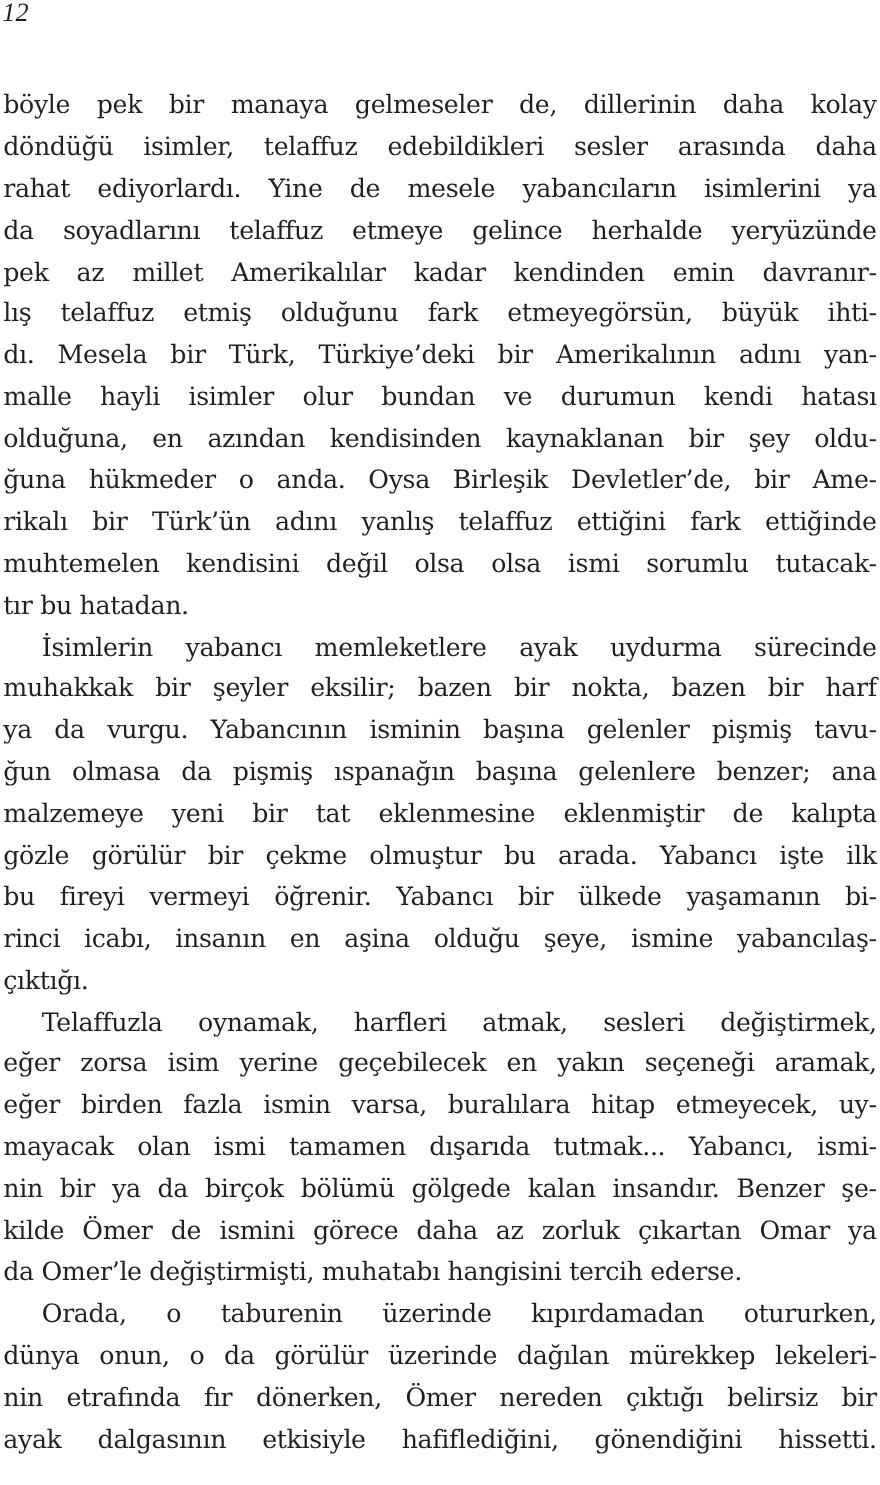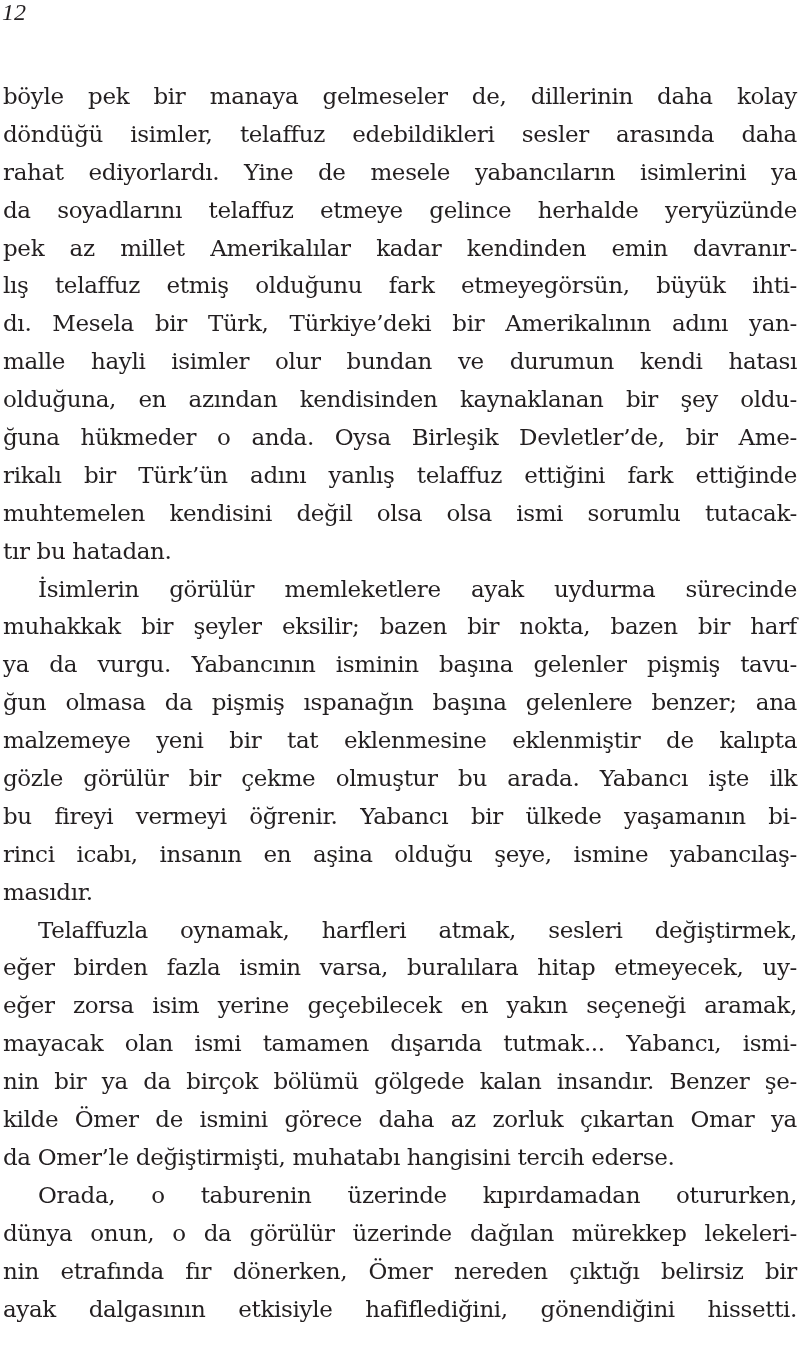--- a/index.html
+++ b/index.html
@@ -63,33 +63,33 @@
   <span class="line">pek az millet Amerikalılar kadar kendinden emin davranır-</span>
   <span class="line">lış telaffuz etmiş olduğunu fark etmeyegörsün, büyük ihti-</span>
   <span class="line">dı. Mesela bir Türk, Türkiye’deki bir Amerikalının adını yan-</span>
   <span class="line">malle hayli isimler olur bundan ve durumun kendi hatası</span>
   <span class="line">olduğuna, en azından kendisinden kaynaklanan bir şey oldu-</span>
   <span class="line">ğuna hükmeder o anda. Oysa Birleşik Devletler’de, bir Ame-</span>
   <span class="line">rikalı bir Türk’ün adını yanlış telaffuz ettiğini fark ettiğinde</span>
   <span class="line">muhtemelen kendisini değil olsa olsa ismi sorumlu tutacak-</span>
   <span class="line last">tır bu hatadan.</span>
 
-  <span class="line indent">İsimlerin görülür memleketlere ayak uydurma sürecinde</span>
+  <span class="line indent">İsimlerin yabancı memleketlere ayak uydurma sürecinde</span>
   <span class="line">muhakkak bir şeyler eksilir; bazen bir nokta, bazen bir harf</span>
   <span class="line">ya da vurgu. Yabancının isminin başına gelenler pişmiş tavu-</span>
   <span class="line">ğun olmasa da pişmiş ıspanağın başına gelenlere benzer; ana</span>
   <span class="line">malzemeye yeni bir tat eklenmesine eklenmiştir de kalıpta</span>
   <span class="line">gözle görülür bir çekme olmuştur bu arada. Yabancı işte ilk</span>
   <span class="line">bu fireyi vermeyi öğrenir. Yabancı bir ülkede yaşamanın bi-</span>
   <span class="line">rinci icabı, insanın en aşina olduğu şeye, ismine yabancılaş-</span>
-  <span class="line last">masıdır.</span>
+  <span class="line last">çıktığı.</span>
 
   <span class="line indent">Telaffuzla oynamak, harfleri atmak, sesleri değiştirmek,</span>
+  <span class="line">eğer zorsa isim yerine geçebilecek en yakın seçeneği aramak,</span>
   <span class="line">eğer birden fazla ismin varsa, buralılara hitap etmeyecek, uy-</span>
-  <span class="line">eğer zorsa isim yerine geçebilecek en yakın seçeneği aramak,</span>
   <span class="line">mayacak olan ismi tamamen dışarıda tutmak... Yabancı, ismi-</span>
   <span class="line">nin bir ya da birçok bölümü gölgede kalan insandır. Benzer şe-</span>
   <span class="line">kilde Ömer de ismini görece daha az zorluk çıkartan Omar ya</span>
   <span class="line last">da Omer’le değiştirmişti, muhatabı hangisini tercih ederse.</span>
 
   <span class="line indent">Orada, o taburenin üzerinde kıpırdamadan otururken,</span>
   <span class="line">dünya onun, o da görülür üzerinde dağılan mürekkep lekeleri-</span>
   <span class="line">nin etrafında fır dönerken, Ömer nereden çıktığı belirsiz bir</span>
   <span class="line">ayak dalgasının etkisiyle hafiflediğini, gönendiğini hissetti.</span>
 </div>

